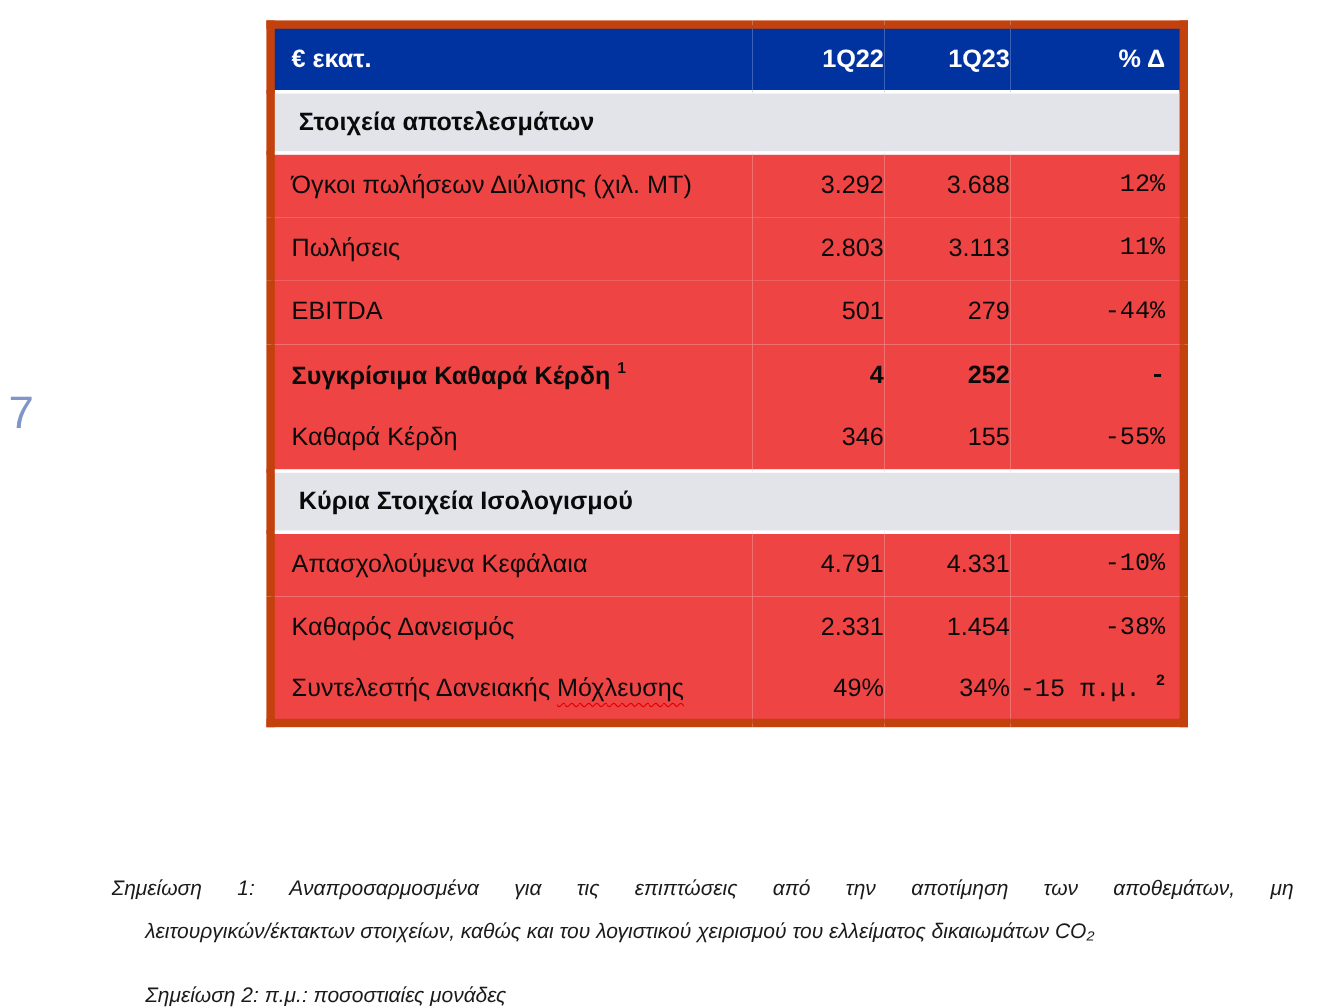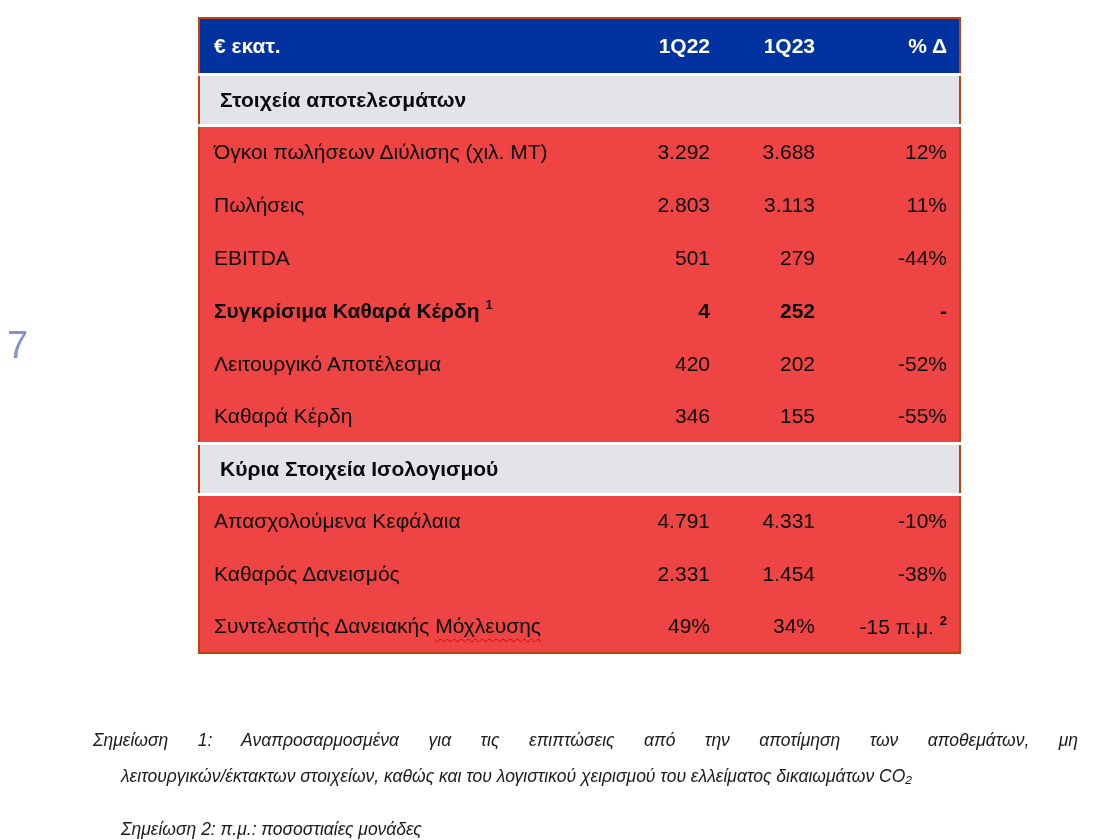--- a/index.html
+++ b/index.html
@@ -14,25 +14,25 @@
   .page-number {
     position: absolute;
     left: 7px; top: 326px;
     font-size: 38px;
     line-height: 1;
     color: #8095c8;
   }
 
   table.fin {
     position: absolute;
-    left: 198px; top: 17px;
+    left: 222px; top: 17px;
     width: 761px;
     border-collapse: collapse;
     table-layout: fixed;
-    border: 2px solid #c2410c;
+    border: 7px solid #c2410c;
     color: #0a0a0a;
   }
   table.fin td, table.fin th { padding: 0; vertical-align: middle; }
 
   tr.hdr {
     background: #0032a0;
     color: #ffffff;
     height: 56px;
   }
   tr.hdr th {
@@ -50,21 +50,21 @@
     font-weight: bold;
     padding-left: 20px;
     border-top: 3px solid #ffffff;
     border-bottom: 3px solid #ffffff;
   }
 
   tr.data { height: 53px; background: #ef4444; }
   tr.data td { font-size: 21px; }
   tr.data td.lbl { padding-left: 14px; text-align: left; }
   tr.data td.num { text-align: right; }
-  tr.data td.c3 { padding-right: 12px; }
+  tr.data td.c3 { padding-right: 12px; font-family: Liberation Mono, monospace; }
   tr.data.bold td { font-weight: bold; }
 
   sup.fnref {
     font-size: 13px;
     position: relative;
     top: -1px;
     font-weight: bold;
   }
 
   .wavy {
@@ -142,26 +142,20 @@
           <td class="num c2"><span>279</span></td>
           <td class="num c3"><span>-44%</span></td>
         </tr>
         <tr class="data bold">
           <td class="lbl"><span>Συγκρίσιμα Καθαρά Κέρδη</span> <sup class="fnref">1</sup></td>
           <td class="num c1"><span>4</span></td>
           <td class="num c2"><span>252</span></td>
           <td class="num c3"><span>-</span></td>
         </tr>
         <tr class="data">
-          <td class="lbl"><span>Λειτουργικό Αποτέλεσμα</span></td>
-          <td class="num c1"><span>420</span></td>
-          <td class="num c2"><span>202</span></td>
-          <td class="num c3"><span>-52%</span></td>
-        </tr>
-        <tr class="data">
           <td class="lbl"><span>Καθαρά Κέρδη</span></td>
           <td class="num c1"><span>346</span></td>
           <td class="num c2"><span>155</span></td>
           <td class="num c3"><span>-55%</span></td>
         </tr>
         <tr class="section">
           <td colspan="4">Κύρια Στοιχεία Ισολογισμού</td>
         </tr>
         <tr class="data">
           <td class="lbl"><span>Απασχολούμενα Κεφάλαια</span></td>

